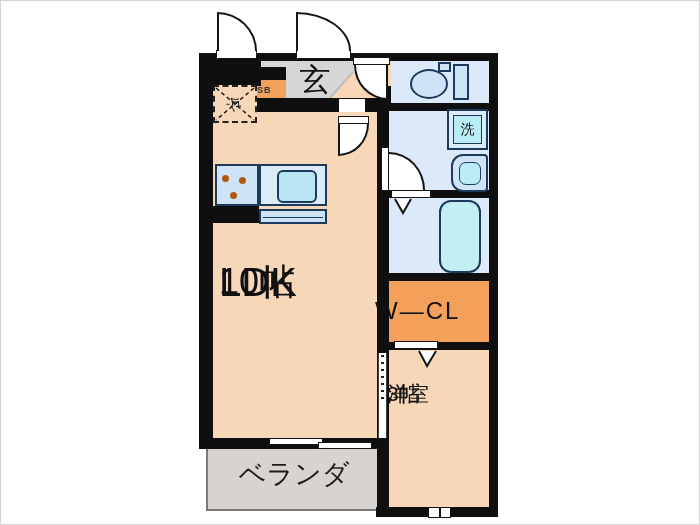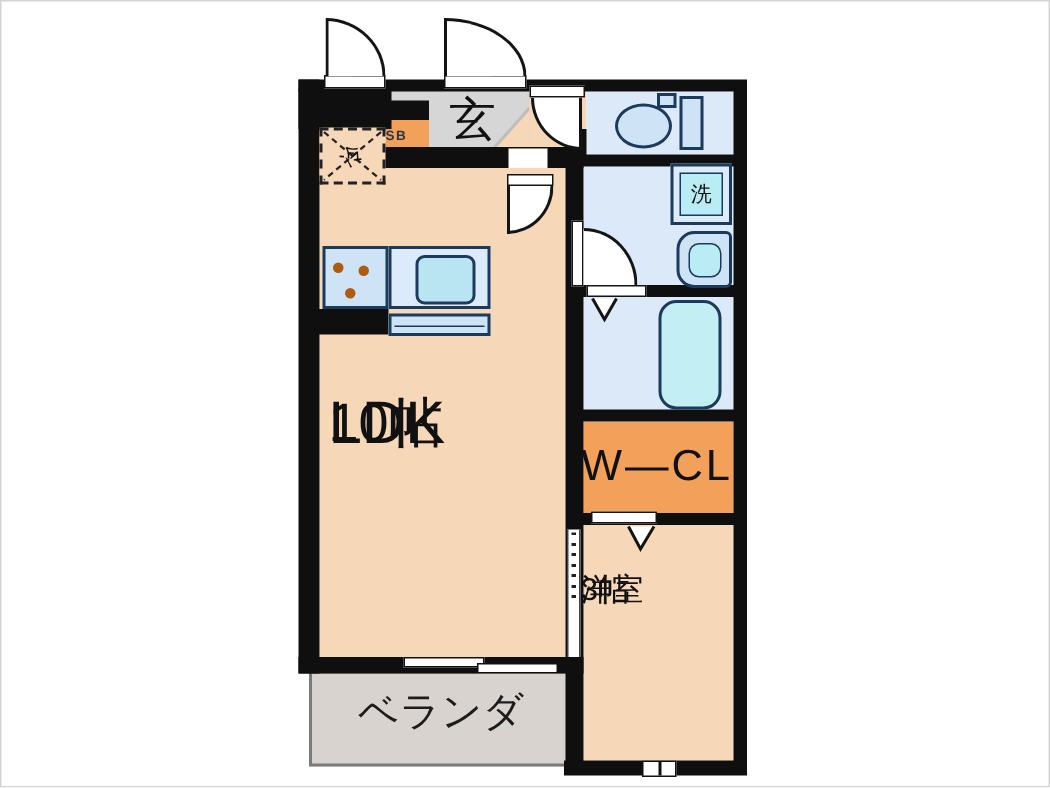--- a/index.html
+++ b/index.html
@@ -101,21 +101,21 @@
   #win-ldk-b{left:119px;top:389px;width:54px;height:7px;background:#fff;border:1px solid #111;}
   #win-yo{left:229px;top:454px;width:23px;height:11px;background:#fff;border:1px solid #111;}
   #win-yo-mid{left:10px;top:0;width:2px;height:9px;background:#111;}
 
   
   #lbl-genkan{left:94px;top:8px;width:44px;height:38px;font-size:31px;line-height:38px;text-align:center;}
   #lbl-sb{font-size:9px;font-weight:bold;letter-spacing:1px;color:#2b3a4a;}
   #lbl-ldk{left:20px;top:206px;width:135px;text-align:center;}
   #lbl-ldk .l1{font-size:40px;line-height:46px;}
   #lbl-ldk .l2{font-size:36px;line-height:46px;}
-  #lbl-wcl{left:188px;top:243px;width:102px;text-align:center;font-size:29px;line-height:30px;letter-spacing:2px;}
+  #lbl-wcl{left:176px;top:243px;width:102px;font-size:24px;line-height:30px;letter-spacing:2px;}
   #lbl-yo{left:188px;top:328px;width:100px;text-align:center;font-size:21px;line-height:26px;}
   #lbl-veranda{left:7px;top:404px;width:176px;text-align:center;font-size:27px;line-height:34px;color:#1c1c1c;}
 </style>
 </head>
 <body>
 
 <div id="stage">
   <div id="plan">
 
     <div class="room" id="r-ldk"></div>

